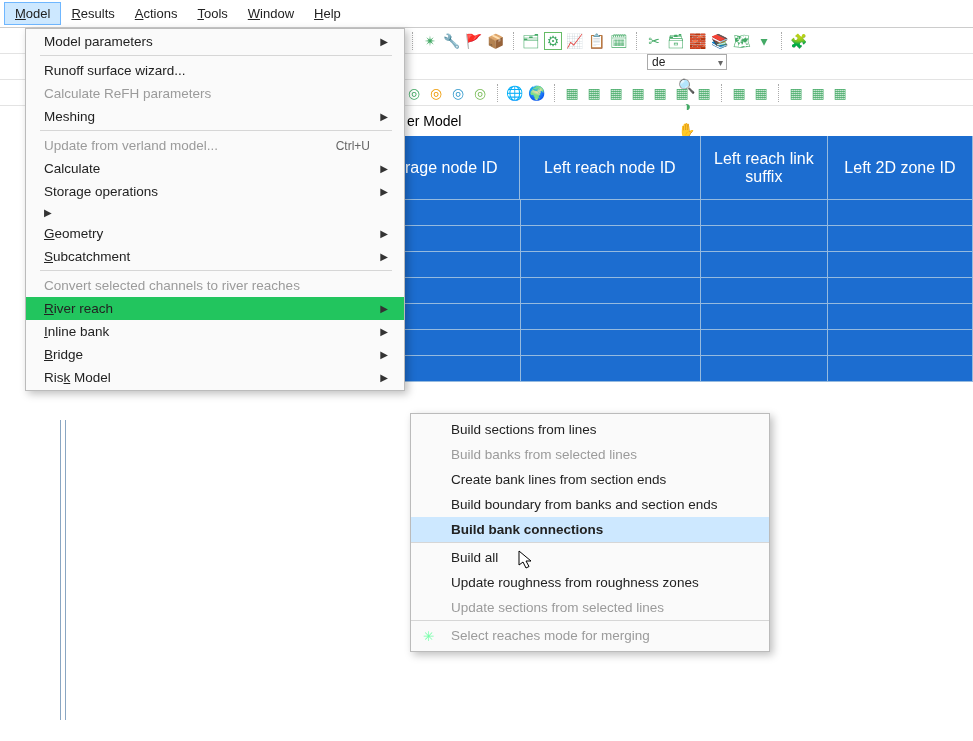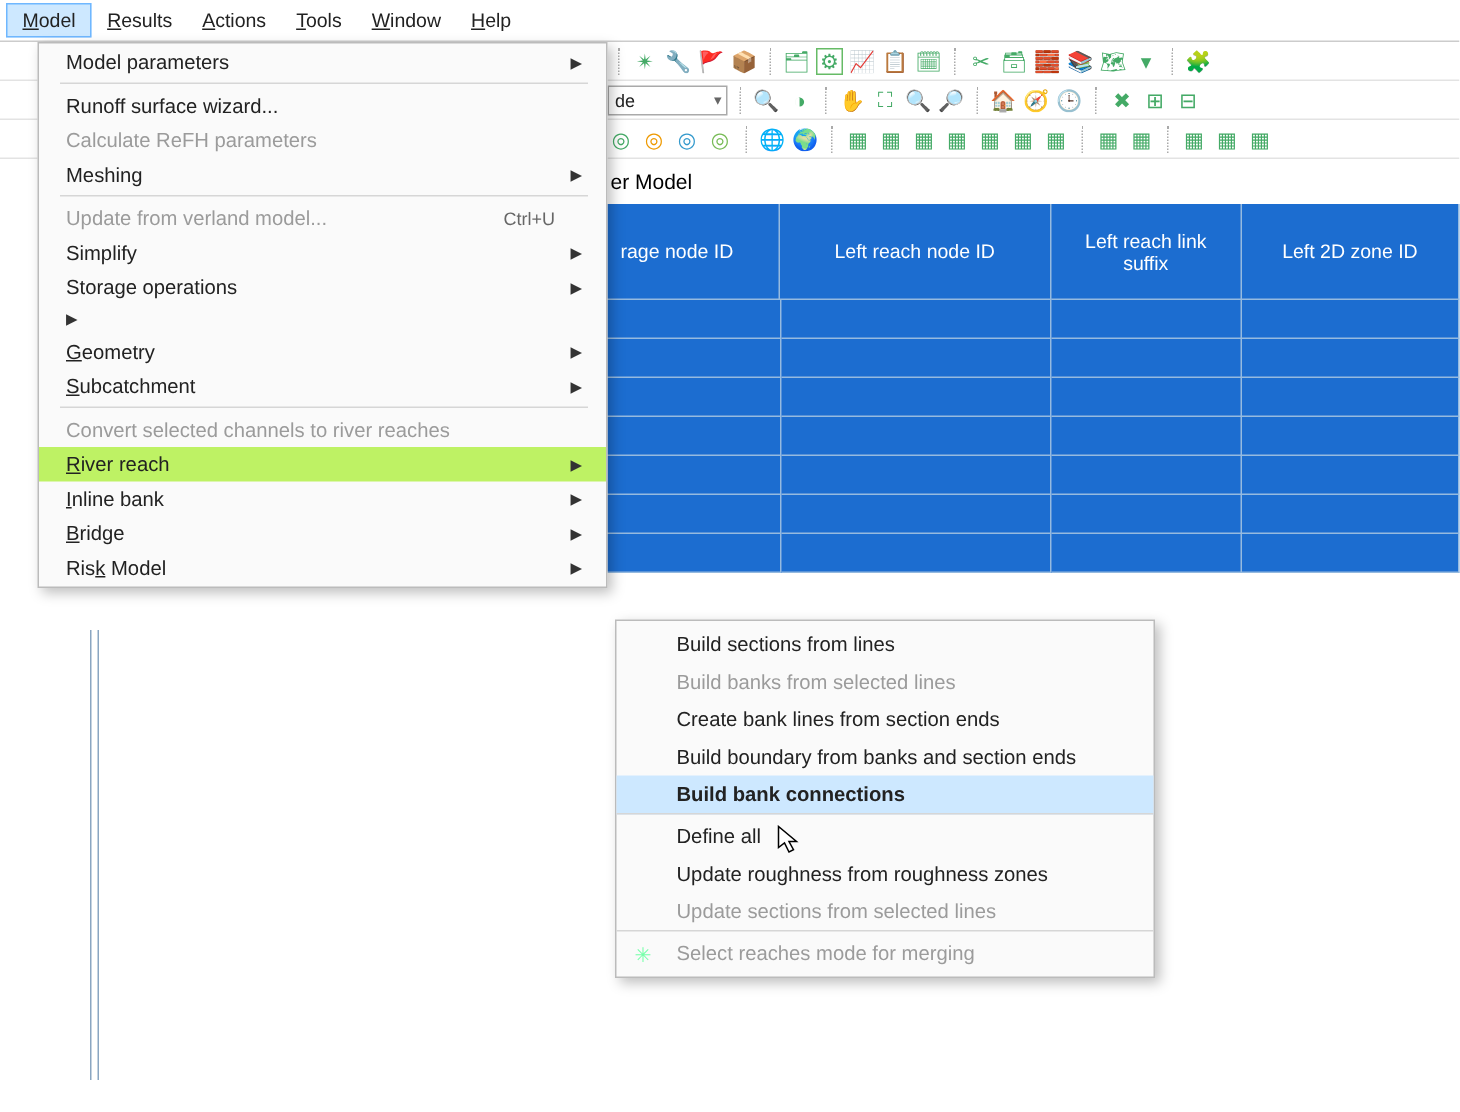--- a/index.html
+++ b/index.html
@@ -76,21 +76,21 @@
     width: 200px;
   }
   .table-area {
     position: relative;
     margin-left: 50px;
   }
   .table-header {
     display: flex;
     background: #1c6dd0;
     color: #fff;
-    font-size: 13px;
+    font-size: 16px;
   }
   .table-header .th {
     border-right: 1px solid #95badf;
     border-bottom: 1px solid #95badf;
     display: flex;
     align-items: center;
     justify-content: center;
     text-align: center;
     height: 64px;
     padding: 4px 6px;
@@ -130,21 +130,21 @@
     justify-content: space-between;
     font-size: 13.5px;
     cursor: default;
   }
   .dropdown .mi.section-divider {
     border-bottom: 1px solid #d6d6d6;
     margin: 2px 12px 3px 14px;
     padding: 0; height: 0;
   }
   .dropdown .mi.disabled { color: #9b9b9b; }
-  .dropdown .mi.highlight { background: #bef264; }
+  .dropdown .mi.highlight { background: #22c55e; }
   .dropdown .mi .arrow { color: #333; font-size: 10px; }
   .dropdown .mi .shortcut { color: #666; font-size: 12px; margin-right: 18px; }
   .submenu {
     position: absolute;
     top: 413px;
     left: 410px;
     width: 360px;
     background: #fafafa;
     border: 1px solid #bbb;
     box-shadow: 3px 3px 8px rgba(0,0,0,.25);
@@ -211,21 +211,21 @@
   <span class="sep"></span>
   <span class="toolbar-icon">✂</span>
   <span class="toolbar-icon">🗃</span>
   <span class="toolbar-icon">🧱</span>
   <span class="toolbar-icon">📚</span>
   <span class="toolbar-icon">🗺</span>
   <span class="toolbar-icon">▾</span>
   <span class="sep"></span>
   <span class="toolbar-icon">🧩</span>
 </div>
-<div class="toolbar" style="padding-left:405px;">
+<div class="toolbar" style="padding-left:405px;flex-direction:column;">
   <span class="combo">de</span>
   <span class="sep"></span>
   <span class="toolbar-icon">🔍</span>
   <span class="toolbar-icon">◑</span>
   <span class="sep"></span>
   <span class="toolbar-icon">✋</span>
   <span class="toolbar-icon">⛶</span>
   <span class="toolbar-icon">🔍</span>
   <span class="toolbar-icon">🔎</span>
   <span class="sep"></span>
@@ -344,21 +344,21 @@
     <div class="mi">
       <span>Meshing</span>
       <span class="arrow">▶</span>
     </div>
     <div class="mi section-divider"></div>
     <div class="mi disabled">
       <span>Update from verland model...</span>
       <span class="shortcut">Ctrl+U</span>
     </div>
     <div class="mi">
-      <span>Simplify</span>
+      <span>Calculate</span>
       <span class="arrow">▶</span>
     </div>
     <div class="mi">
       <span>Storage operations</span>
       <span class="arrow">▶</span>
     </div>
     <div class="mi">
       <span class="arrow">▶</span>
     </div>
     <div class="mi">
@@ -390,21 +390,21 @@
       <span class="arrow">▶</span>
     </div>
   </div>
 
 <div class="submenu" id="river-submenu">
     <div class="mi"><span>Build sections from lines</span></div>
     <div class="mi disabled"><span>Build banks from selected lines</span></div>
     <div class="mi"><span>Create bank lines from section ends</span></div>
     <div class="mi"><span>Build boundary from banks and section ends</span></div>
     <div class="mi highlight divider-after"><span>Build bank connections</span></div>
-    <div class="mi"><span>Define all</span></div>
+    <div class="mi"><span>Build all</span></div>
     <div class="mi"><span>Update roughness from roughness zones</span></div>
     <div class="mi disabled divider-after"><span>Update sections from selected lines</span></div>
     <div class="mi disabled"><span class="lead-icon">✳</span><span>Select reaches mode for merging</span></div>
   </div>
 
 <svg class="cursor" viewBox="0 0 16 20">
   <path d="M1 1 L1 15 L5 12 L8 18 L11 16.5 L8 11 L13 11 Z" fill="#fff" stroke="#000" stroke-width="1"></path>
 </svg>
 
 </body></html>

